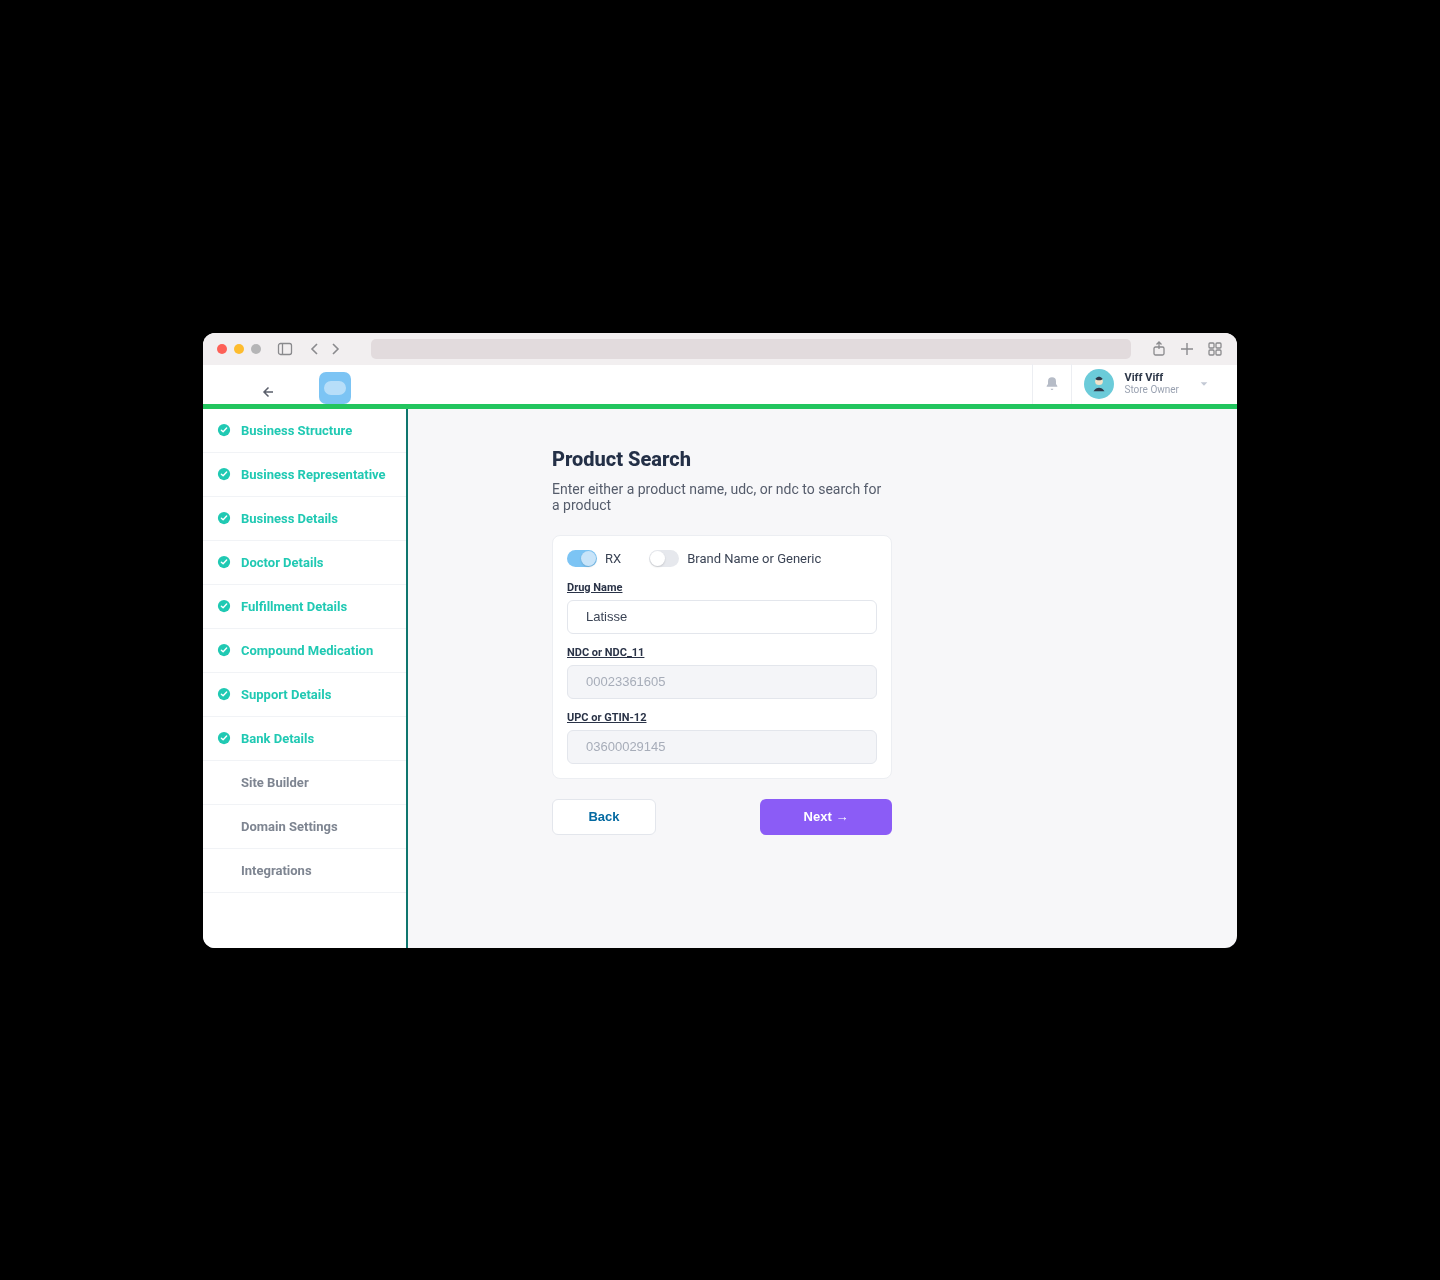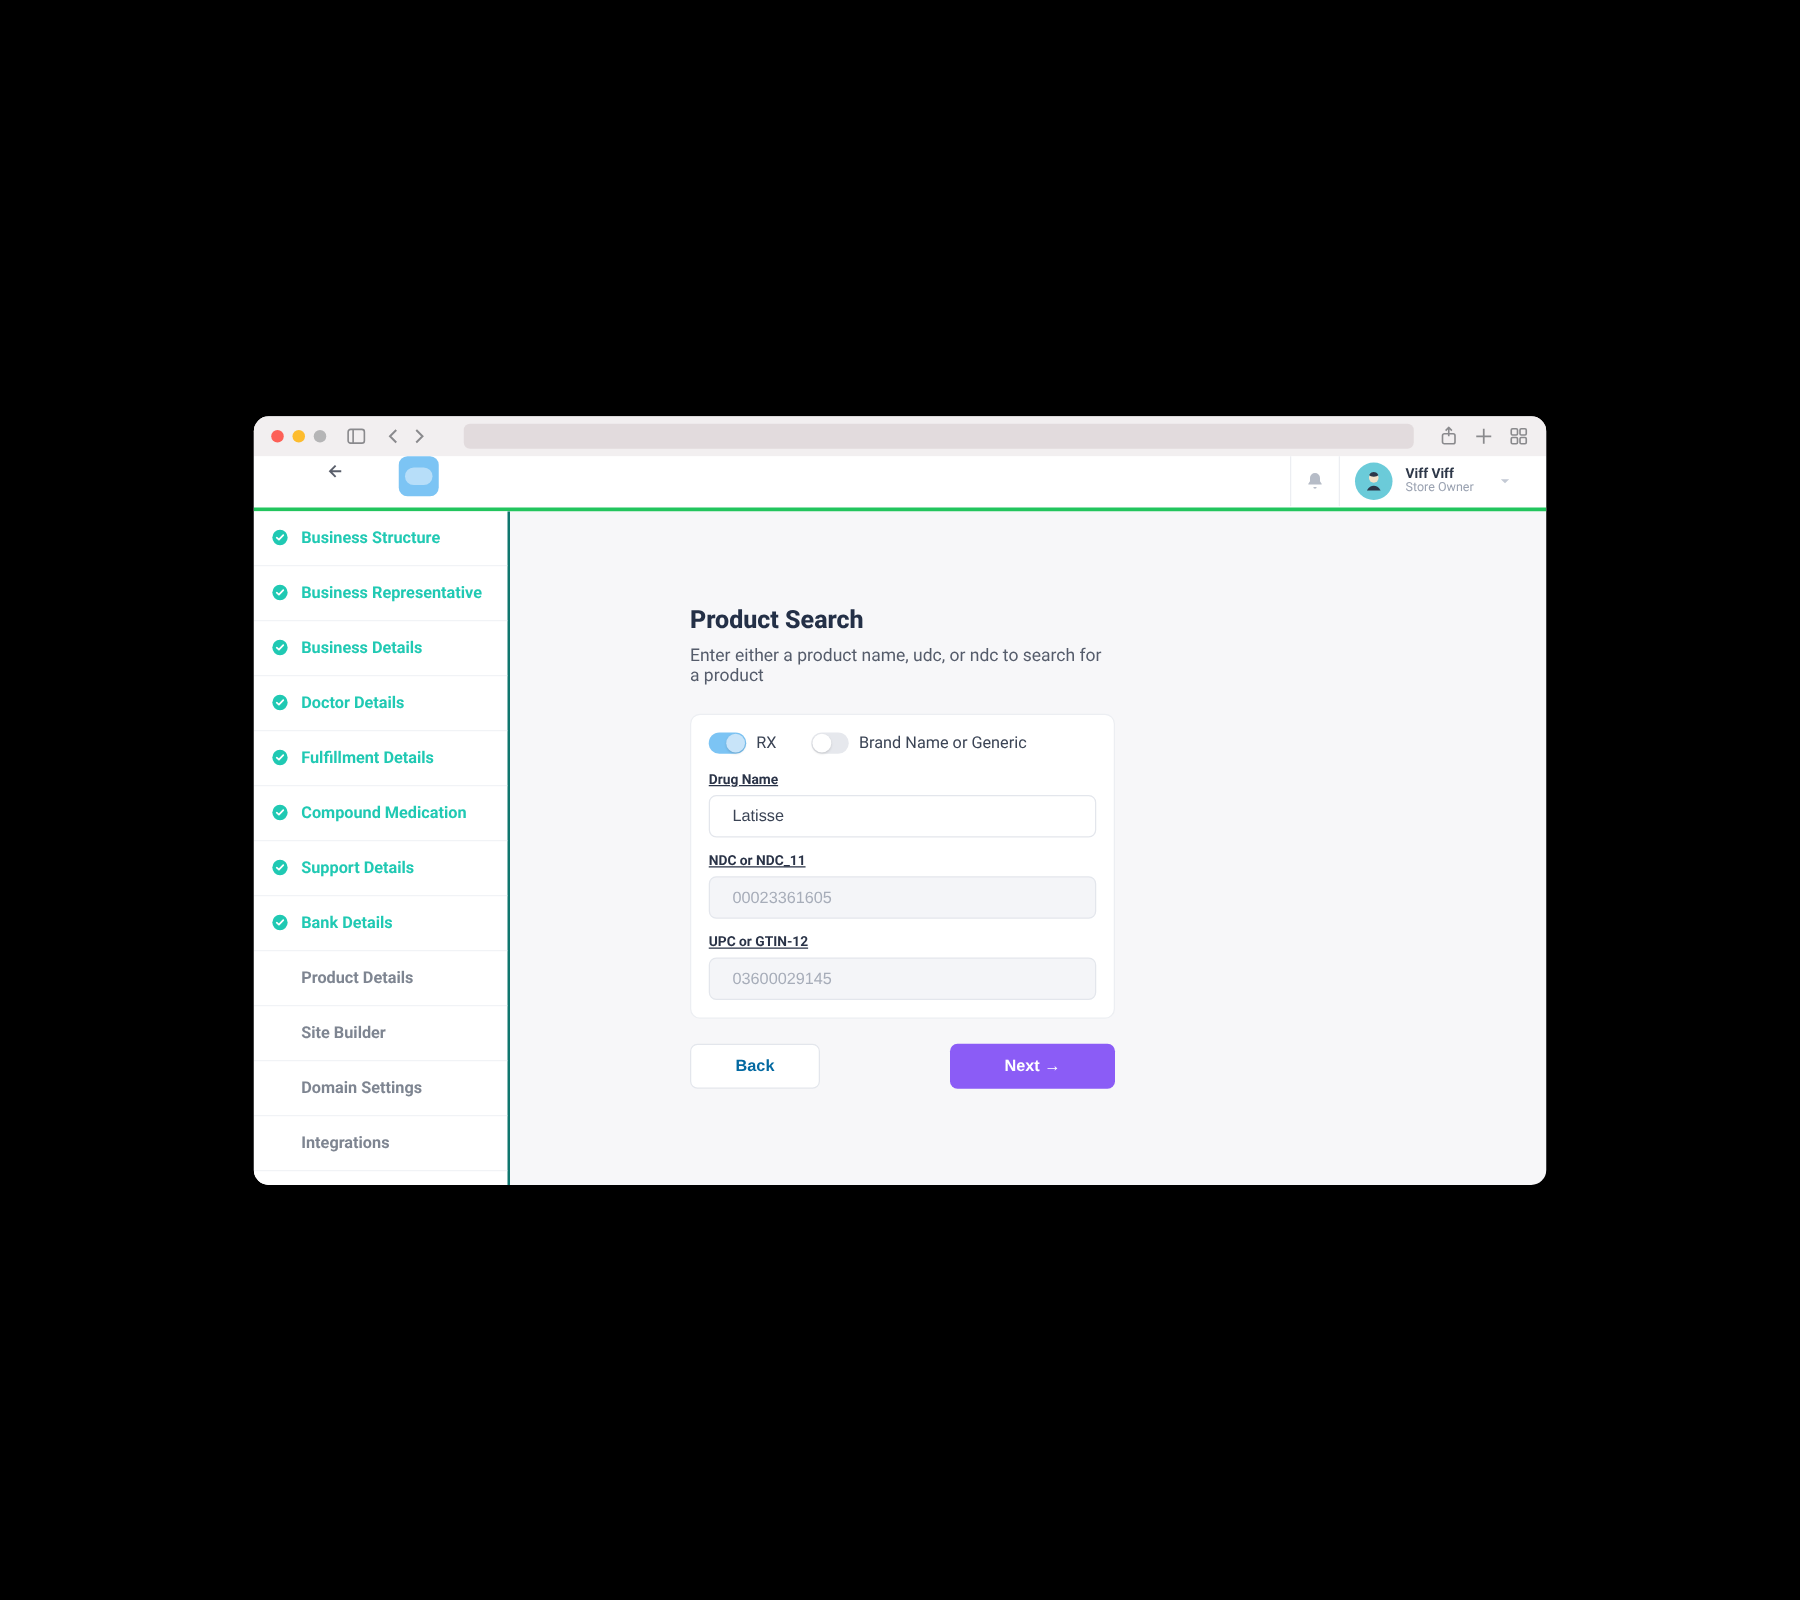--- a/index.html
+++ b/index.html
@@ -47,23 +47,23 @@
   height: 20px;
   background: #e2dbdd;
   border-radius: 5px;
   margin: 0 12px 0 20px;
 }
 .chrome-right { display: flex; gap: 12px; margin-left: auto; }
 
 .app-header {
   height: 44px;
   background: #fff;
-  border-bottom: 3px solid #22c55e;
+  border-bottom: 5px solid #22c55e;
   display: flex;
-  align-items: flex-start;
+  align-items: flex-end;
   padding: 0 20px 0 52px;
 }
 .header-back {
   width: 24px; height: 24px;
   display: flex; align-items: center; justify-content: center;
   color: #5a5f6b; cursor: pointer;
 }
 .logo {
   width: 32px; height: 32px;
   background: #7cc4f4;
@@ -131,21 +131,20 @@
   font-size: 13px; font-weight: 700;
   color: #20c9b3;
 }
 .sidebar-item.pending .sidebar-label { color: #7e8591; }
 .sidebar-item.pending .sidebar-check { visibility: hidden; }
 
 .main {
   flex: 1;
   padding: 38px 0 0 0;
   overflow-y: auto;
-  margin-top: 36px;
 }
 .main-inner { width: 340px; margin-left: 144px; }
 .page-title {
   font-size: 20px; font-weight: 800;
   color: #243047; margin-bottom: 10px;
 }
 .page-subtitle {
   font-size: 14px; color: #555c6b; margin-bottom: 22px;
 }
 .form-card {
@@ -376,29 +375,20 @@
           <span class="sidebar-label">Support Details</span>
         </div>
         <div class="sidebar-item">
           <span class="sidebar-check">
             <svg viewBox="0 0 16 16">
               <circle cx="8" cy="8" r="7" fill="#20c9b3"></circle>
               <path d="M5 8.2 L7 10 L11 5.8" stroke="#fff" stroke-width="1.6" fill="none" stroke-linecap="round" stroke-linejoin="round"></path>
             </svg>
           </span>
           <span class="sidebar-label">Bank Details</span>
-        </div>
-        <div class="sidebar-item pending">
-          <span class="sidebar-check">
-            <svg viewBox="0 0 16 16">
-              <circle cx="8" cy="8" r="7" fill="#20c9b3"></circle>
-              <path d="M5 8.2 L7 10 L11 5.8" stroke="#fff" stroke-width="1.6" fill="none" stroke-linecap="round" stroke-linejoin="round"></path>
-            </svg>
-          </span>
-          <span class="sidebar-label">Product Details</span>
         </div>
         <div class="sidebar-item pending">
           <span class="sidebar-check">
             <svg viewBox="0 0 16 16">
               <circle cx="8" cy="8" r="7" fill="#20c9b3"></circle>
               <path d="M5 8.2 L7 10 L11 5.8" stroke="#fff" stroke-width="1.6" fill="none" stroke-linecap="round" stroke-linejoin="round"></path>
             </svg>
           </span>
           <span class="sidebar-label">Site Builder</span>
         </div>

